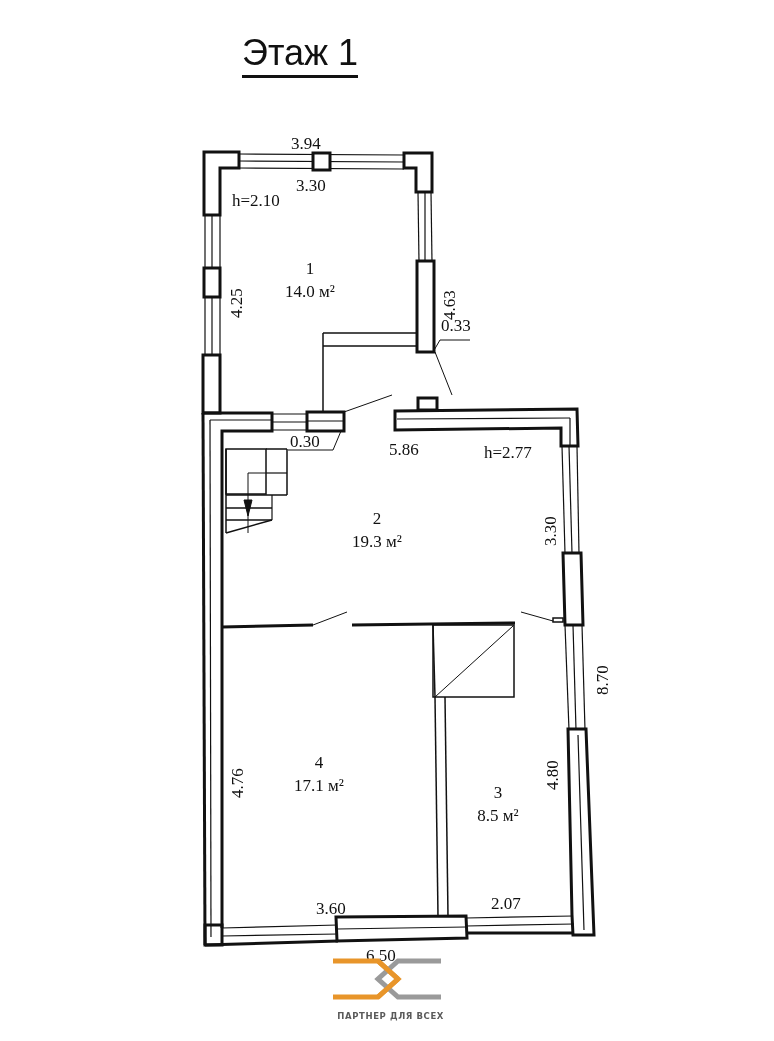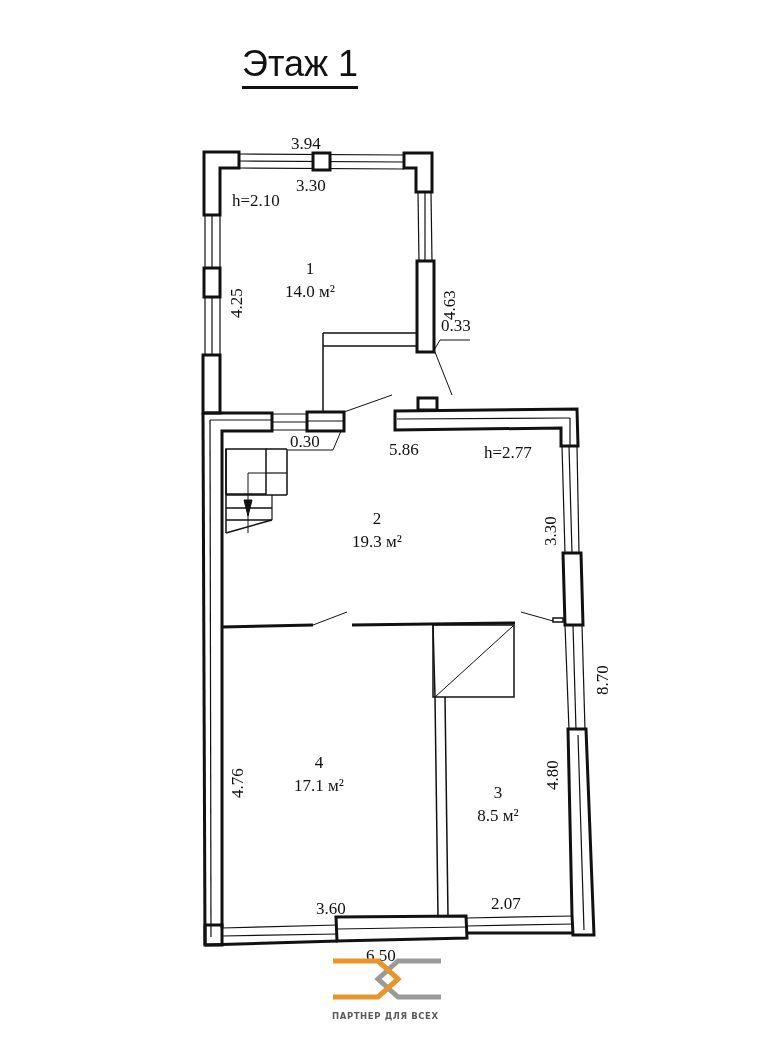--- a/index.html
+++ b/index.html
@@ -1,26 +1,26 @@
 <!DOCTYPE html>
 <html><head>
 <meta charset="utf-8">
 <style>
   html, body { margin: 0; padding: 0; background: #ffffff; }
   body { width: 774px; height: 1041px; position: relative; overflow: hidden; }
   .title {
-    position: absolute; left: 242px; top: 44px;
+    position: absolute; left: 242px; top: 33px;
     font-family: "Liberation Sans", sans-serif; font-size: 36px; color: #111;
     border-bottom: 3px solid #111; line-height: 40px; padding-bottom: 2px;
   }
   svg.plan { position: absolute; left: 0; top: 0; }
   .dim { font-family: "Liberation Serif", serif; font-size: 17px; fill: #111; }
   .room { font-family: "Liberation Serif", serif; font-size: 17px; fill: #111; }
   .logo-text {
-    position: absolute; left: 332px; top: 1011px; width: 112px; text-align: left;
+    position: absolute; left: 332px; top: 1011px; width: 112px; text-align: right;
     font-family: "DejaVu Sans", sans-serif; font-size: 8.5px; font-weight: bold;
     letter-spacing: 0.6px; color: #5a5a5a;
   }
 </style>
 </head>
 <body>
 
 <div class="title">Этаж 1</div>
 
 <svg class="plan" width="774" height="1041" viewBox="0 0 774 1041">

